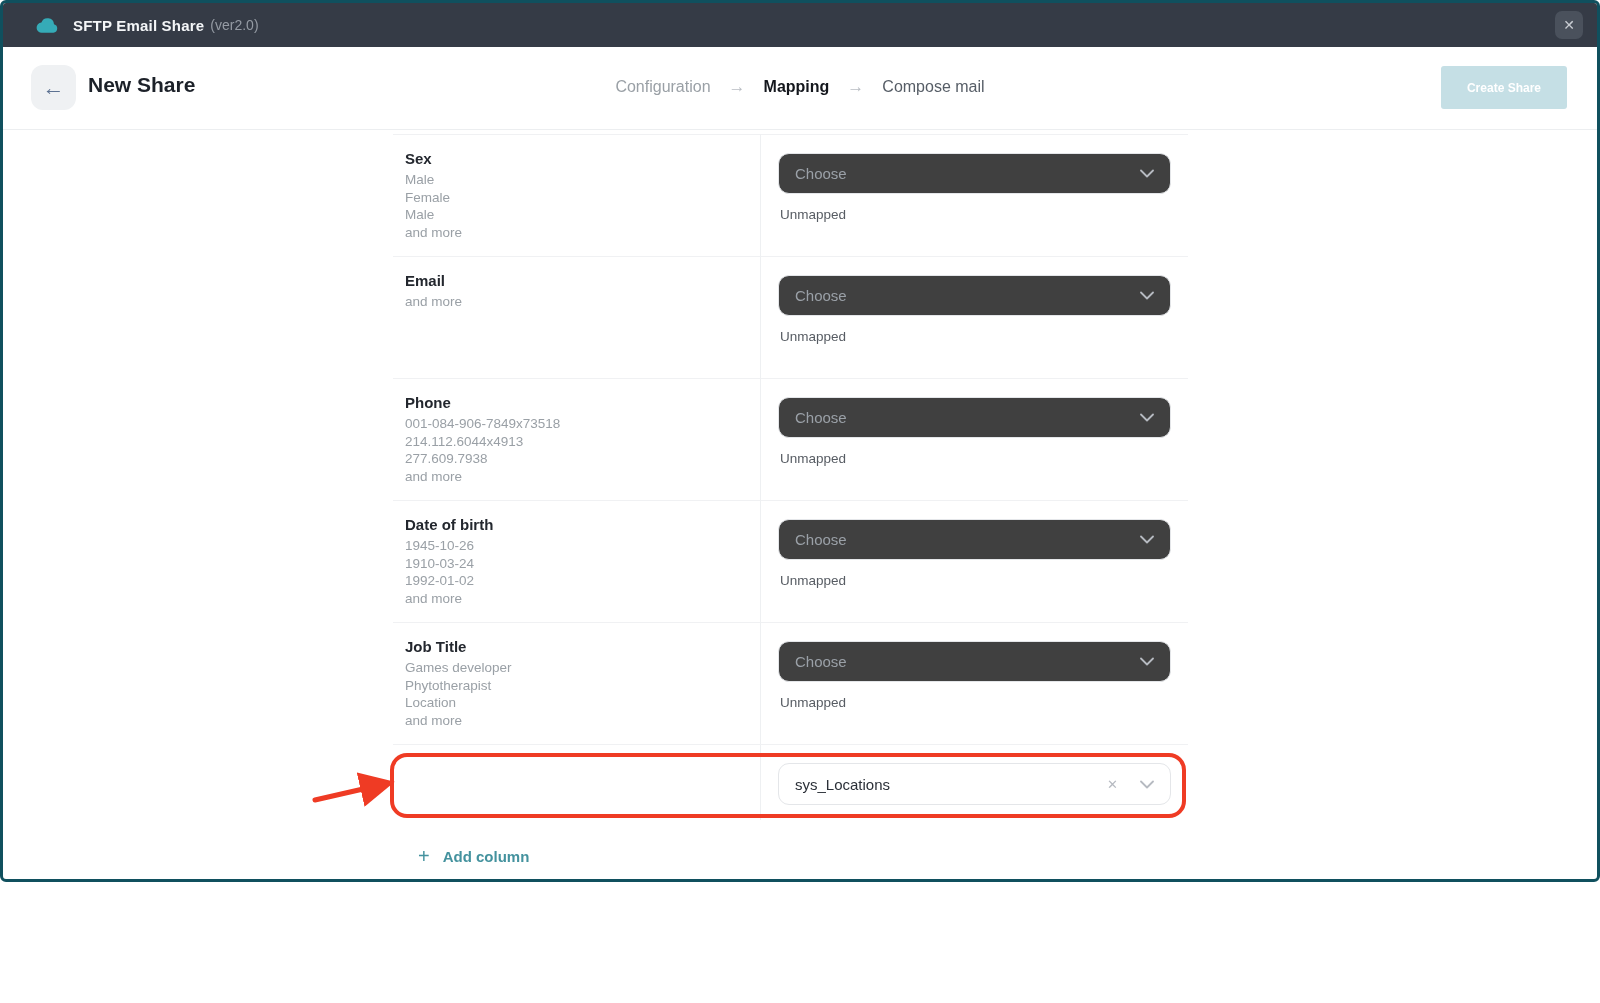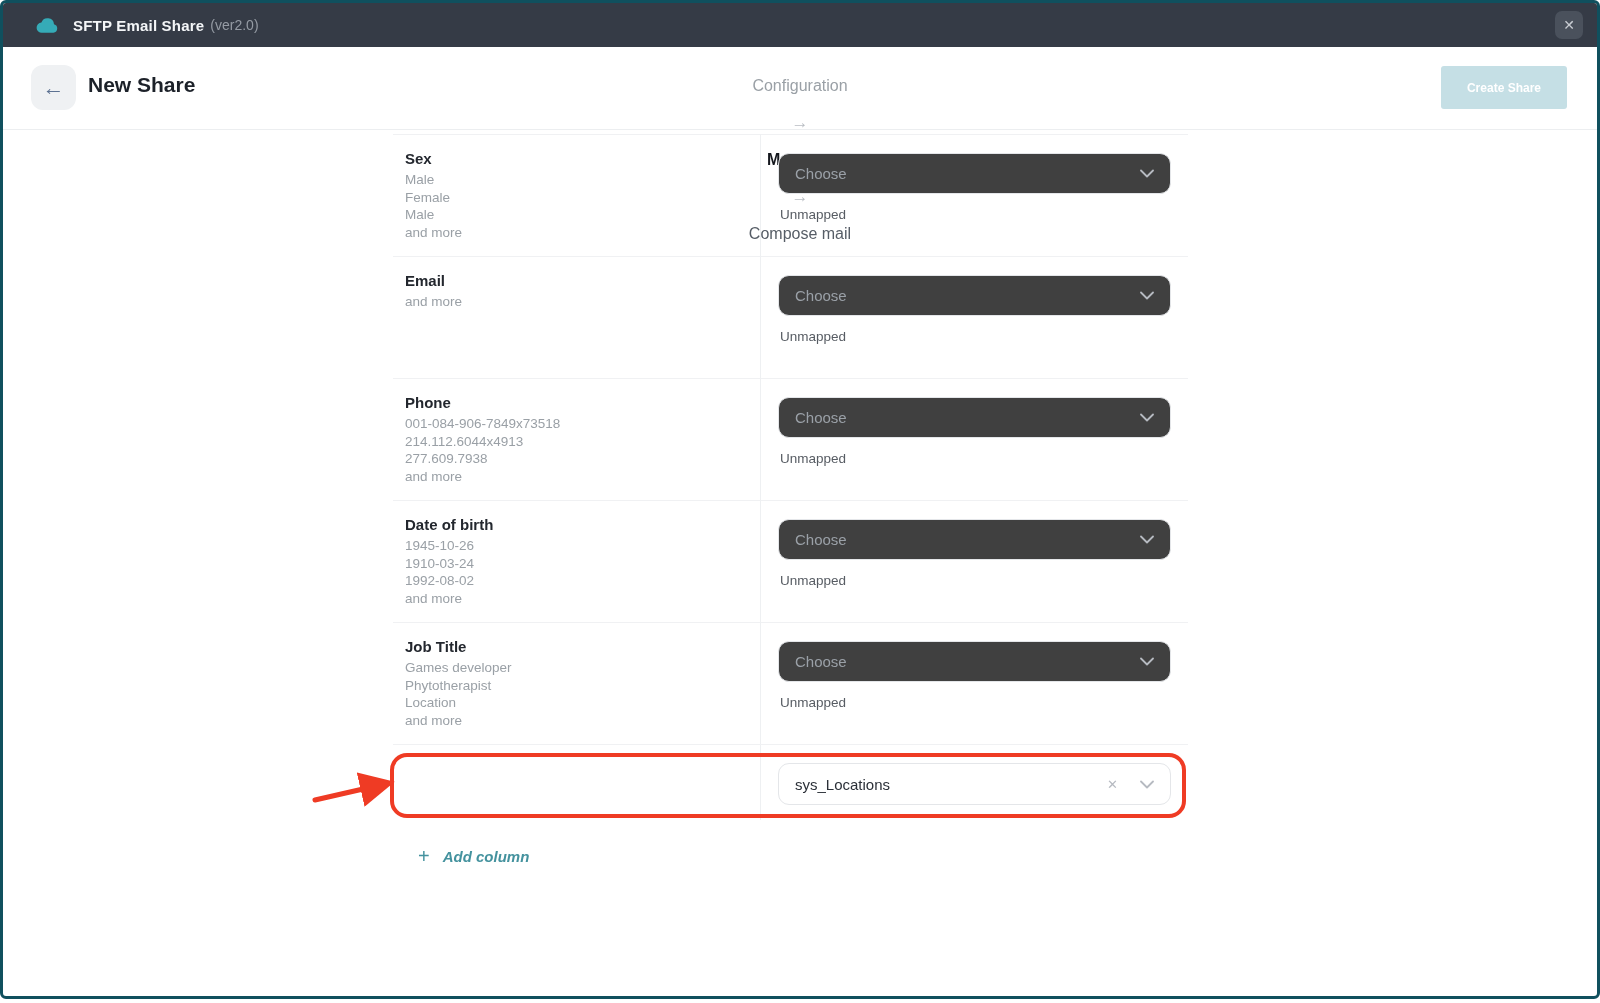--- a/index.html
+++ b/index.html
@@ -1,18 +1,18 @@
 <!DOCTYPE html>
 <html><head>
 <meta charset="utf-8">
 <style>
   * { margin:0; padding:0; box-sizing:border-box; }
   html,body { width:1600px; height:1003px; background:#ffffff; font-family:"Liberation Sans", sans-serif; }
   .frame {
-    position:relative; width:1600px; height:999px;
+    position:relative; width:1600px; height:882px;
     border:3px solid #10505e; border-radius:6px; background:#ffffff; overflow:hidden;
   }
 
   
   .titlebar {
     position:absolute; left:0; top:0; width:100%; height:44px;
     background:#353b46; display:flex; align-items:center; padding:0 16px;
   }
   .cloud { width:26px; height:18px; margin-left:14px; }
   .app-title { color:#f4f6f8; font-weight:bold; font-size:15px; margin-left:14px; letter-spacing:.2px; }
@@ -29,21 +29,21 @@
     background:#ffffff; border-bottom:1px solid #eceef0;
   }
   .back-btn {
     position:absolute; left:28px; top:18px; width:45px; height:45px;
     background:#eff1f3; border-radius:12px; display:flex; align-items:center; justify-content:center;
     color:#5d7292; font-size:22px; cursor:pointer;
   }
   .page-title { position:absolute; left:85px; top:26px; font-size:21px; font-weight:bold; color:#1c2129; }
   .stepper {
     position:absolute; left:0; right:0; top:30px; display:flex; justify-content:center;
-    align-items:center; gap:18px; font-size:16px;flex-direction:column;
+    align-items:center; gap:18px; font-size:16px;
   }
   .step { color:#a3a8ae; }
   .step.done { color:#9aa0a6; }
   .step.active { color:#14171d; font-weight:bold; }
   .step.upcoming { color:#565d66; }
   .step-arrow { color:#b9bdc3; font-size:17px; }
   .create-btn {
     position:absolute; right:30px; top:19px; height:43px; padding:0 26px;
     background:#c5dfe5; border:none; border-radius:3px; color:#ffffff;
     font-size:12px; font-weight:bold; font-family:"Liberation Sans", sans-serif; cursor:pointer;
@@ -84,21 +84,21 @@
   }
   .loc-dd-text { font-size:15px; color:#2b3038; flex:1; }
   .clear-x { color:#b6bac1; font-size:13px; margin-right:22px; cursor:pointer; }
 
   
   .add-column {
     position:absolute; left:415px; top:843px; display:flex; align-items:center; gap:13px;
     color:#44929e; cursor:pointer;
   }
   .plus-glyph { font-size:20px; font-weight:normal; line-height:20px; }
-  .add-label { font-size:15px; font-weight:bold;font-style:italic; }
+  .add-label { font-size:15px; font-weight:bold; }
 
   
   .anno-arrow { position:absolute; left:300px; top:766px; }
 </style>
 </head>
 <body>
 
 <div class="frame">
 
   <div class="titlebar">
@@ -187,21 +187,21 @@
       <div class="status">Unmapped</div>
     </div>
   </div>
 
   <div class="m-row">
     <div class="cell-left">
       <div class="field-name">Date of birth</div>
       <div>
               <div class="sample">1945-10-26</div>
               <div class="sample">1910-03-24</div>
-              <div class="sample">1992-08-02</div>
+              <div class="sample">1992-01-02</div>
             </div>
       <div class="more">and more</div>
     </div>
     <div class="cell-right">
       <div class="dropdown">
         <span class="dd-text">Choose</span>
         <svg class="chev" viewBox="0 0 14 9">
           <polyline points="1,1.5 7,7.5 13,1.5" fill="none" stroke="#b6bac1" stroke-width="1.8" stroke-linecap="round" stroke-linejoin="round"></polyline>
         </svg>
       </div>

